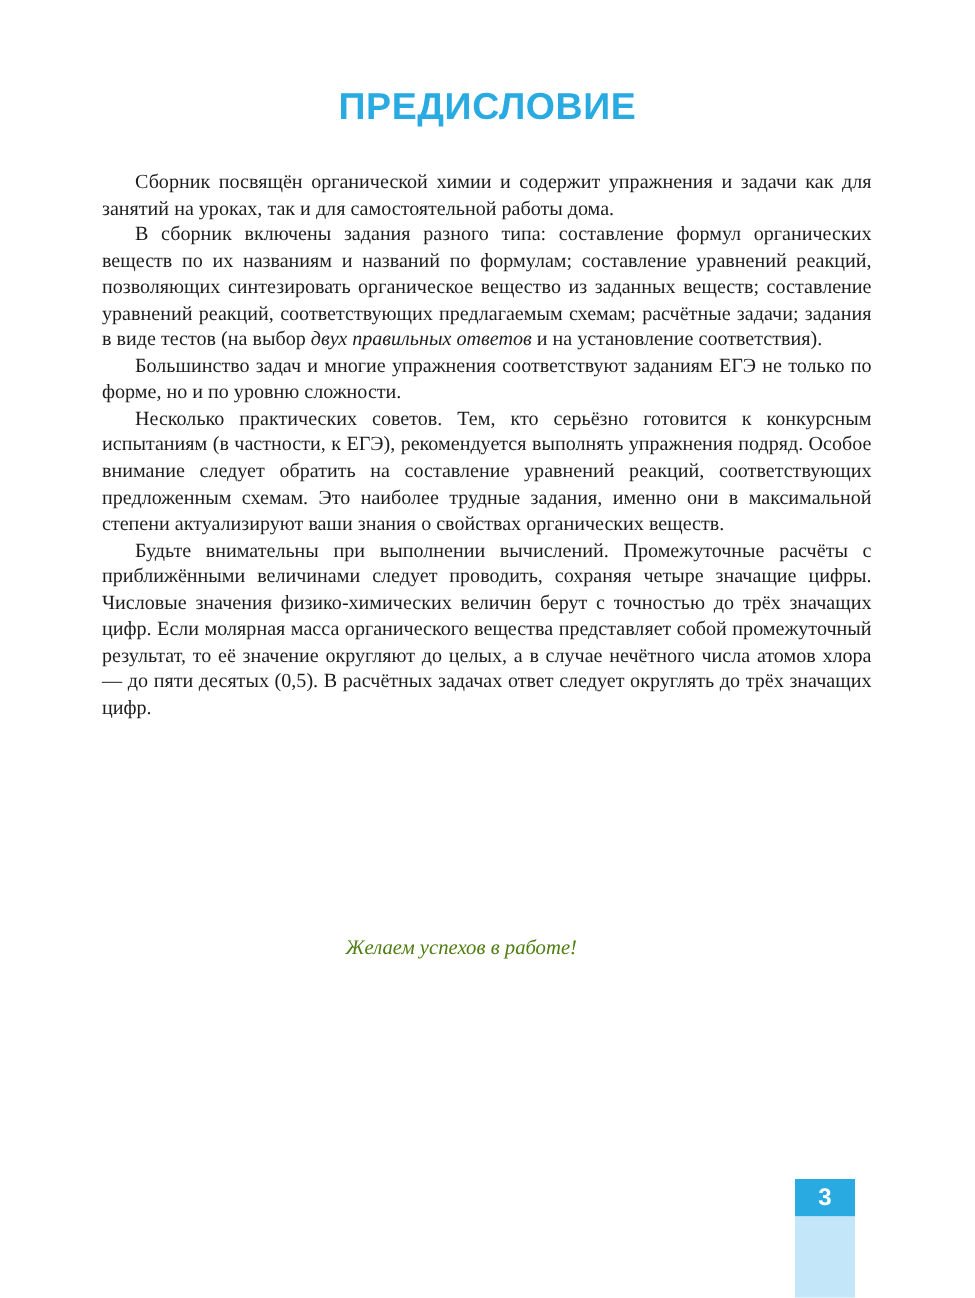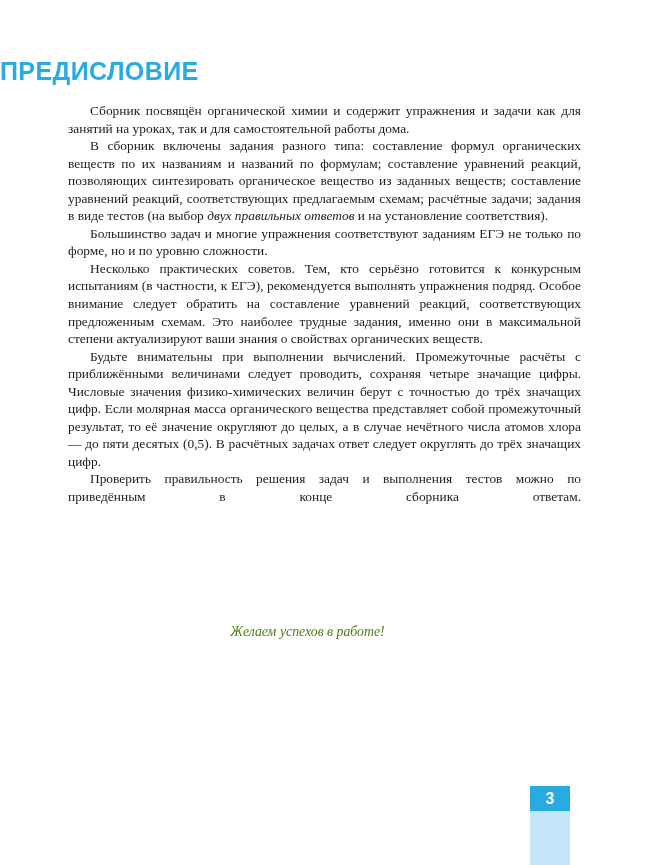--- a/index.html
+++ b/index.html
@@ -19,32 +19,33 @@
     position: absolute;
     inset: 0;
     background: #ffffff;
   }
 
   .page-title {
     position: absolute;
     top: 56px;
     left: 0;
     width: 650px;
+    text-align: center;
     font-family: "Liberation Sans", "DejaVu Sans", sans-serif;
     font-weight: bold;
     font-size: 25px;
     letter-spacing: 0.4px;
     color: #29abe2;
     line-height: 30px;
   }
 
   .body-text {
     position: absolute;
     left: 68px;
-    top: 102px;
+    top: 112px;
     width: 513px;
     font-size: 13.4px;
     line-height: 17.55px;
     color: #1c1c1c;
     text-align: justify;
     text-justify: inter-word;
     hyphens: manual;
   }
 
   .body-text p {
@@ -134,23 +135,20 @@
 
 
     <p>
       <span>Несколько практических советов. Тем, кто серьёзно готовится к конкурсным испытаниям (в частности, к ЕГЭ), рекомендуется выполнять упражнения подряд. Особое внимание следует обратить на составление уравнений реакций, соответствующих предложенным схемам. Это наиболее трудные задания, именно они в максимальной степени актуализируют ваши знания о свойствах органических веществ.</span>
     </p>
 
     <p>
       <span>Будьте внимательны при выполнении вычислений. Промежуточные расчёты с приближёнными величинами следует проводить, сохраняя четыре значащие цифры. Числовые значения физико-химических величин берут с точностью до трёх значащих цифр. Если молярная масса органического вещества представляет собой промежуточный результат, то её значение округляют до целых, а в случае нечётного числа атомов хлора — до пяти десятых (0,5). В расчётных задачах ответ следует округлять до трёх значащих цифр.</span>
     </p>
 
-    <p class="para-last-natural">
-      <span>Проверить правильность решения задач и выполнения тестов можно по приведённым в конце сборника ответам.</span>
-    </p>
 
   </div>
 
   <div class="closing">Желаем успехов в работе!</div>
 
   <div class="page-marker">
     <div class="page-marker-tab">
       <span class="page-marker-number">3</span>
     </div>
     <div class="page-marker-bar"></div>

